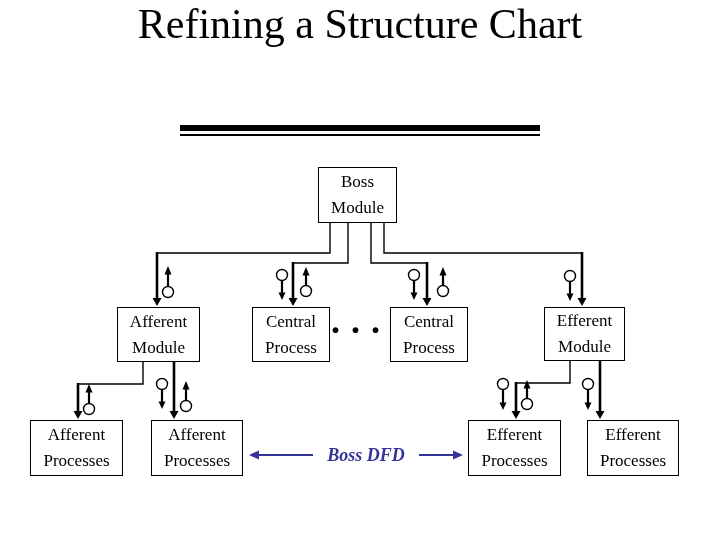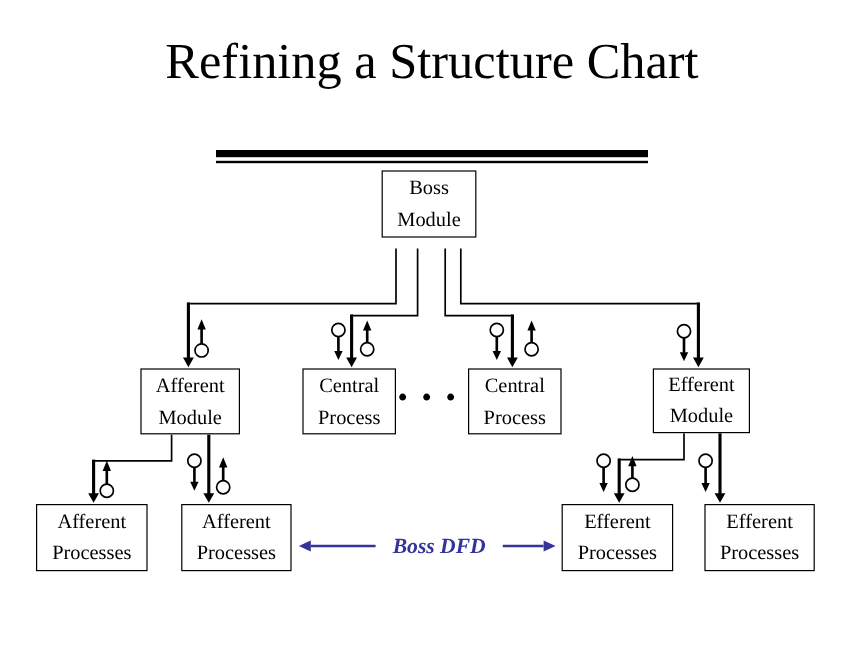--- a/index.html
+++ b/index.html
@@ -11,21 +11,20 @@
     font-family: "Liberation Serif", serif;
     color: #000;
   }
   #title {
     position: absolute;
     left: 0; top: 72; width: 720px;
     text-align: center;
     font-size: 42px;
     line-height: 48px;
     white-space: nowrap;
-    margin-top: 28px;
   }
   .rule { position: absolute; left: 180px; width: 360px; background: #000; }
   #rule-thick { top: 125px; height: 6px; }
   #rule-thin  { top: 134px; height: 2px; }
 
   .node {
     position: absolute;
     box-sizing: border-box;
     border: 1.5px solid #000;
     background: #fff;
@@ -192,21 +191,21 @@
     <g class="blue">
       <line x1="259" y1="455" x2="313" y2="455"></line>
       <polygon points="259,450.5 259,459.5 249,455"></polygon>
     </g>
     <g class="blue">
       <line x1="419" y1="455" x2="453" y2="455"></line>
       <polygon points="453,450.5 453,459.5 463,455"></polygon>
     </g>
   </svg>
 
-  <div class="node" style="left:318px; top:142px; width:79px; height:56px;">Boss
+  <div class="node" style="left:318px; top:167px; width:79px; height:56px;">Boss
 Module</div>
 
   <div class="node" style="left:117px; top:307px; width:83px; height:55px;">Afferent
 Module</div>
   <div class="node" style="left:252px; top:307px; width:78px; height:55px;">Central
 Process</div>
   <div class="node" style="left:390px; top:307px; width:78px; height:55px;">Central
 Process</div>
   <div class="node" style="left:544px; top:307px; width:81px; height:54px;">Efferent
 Module</div>

